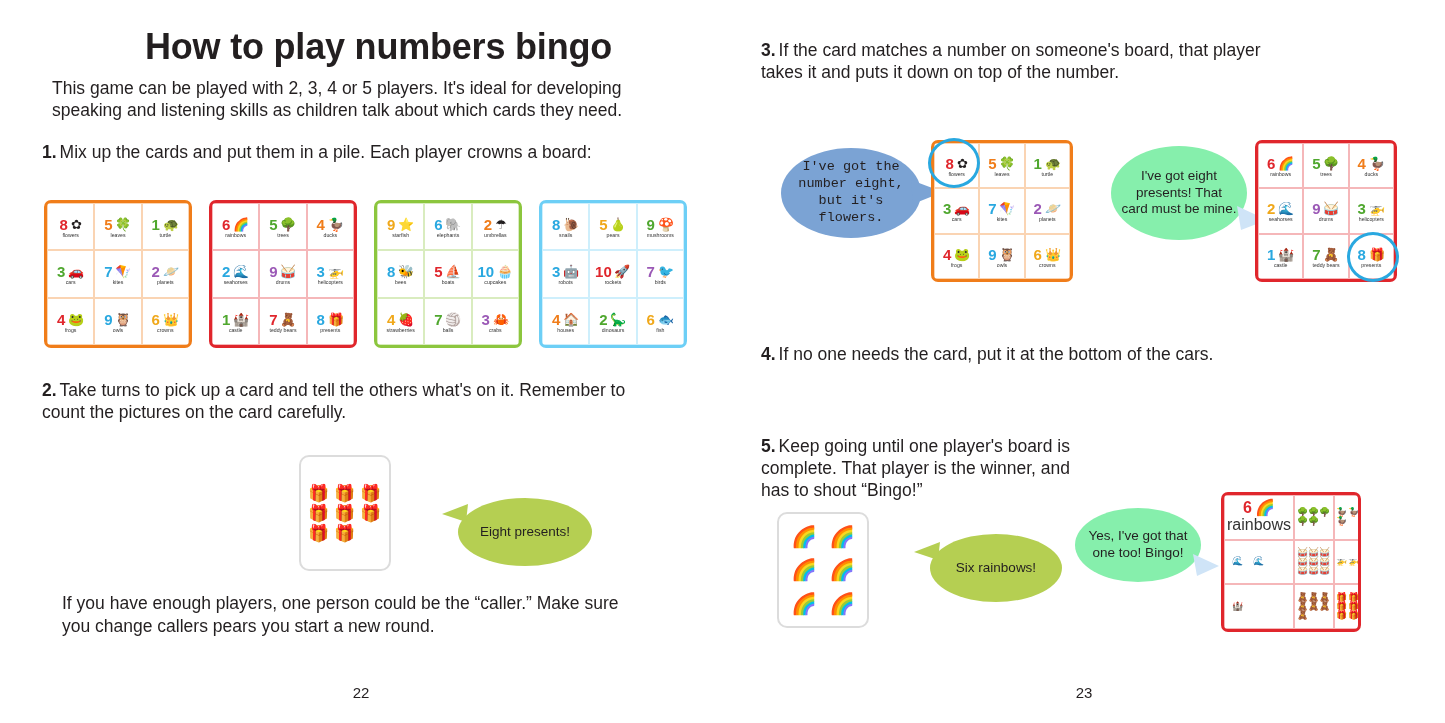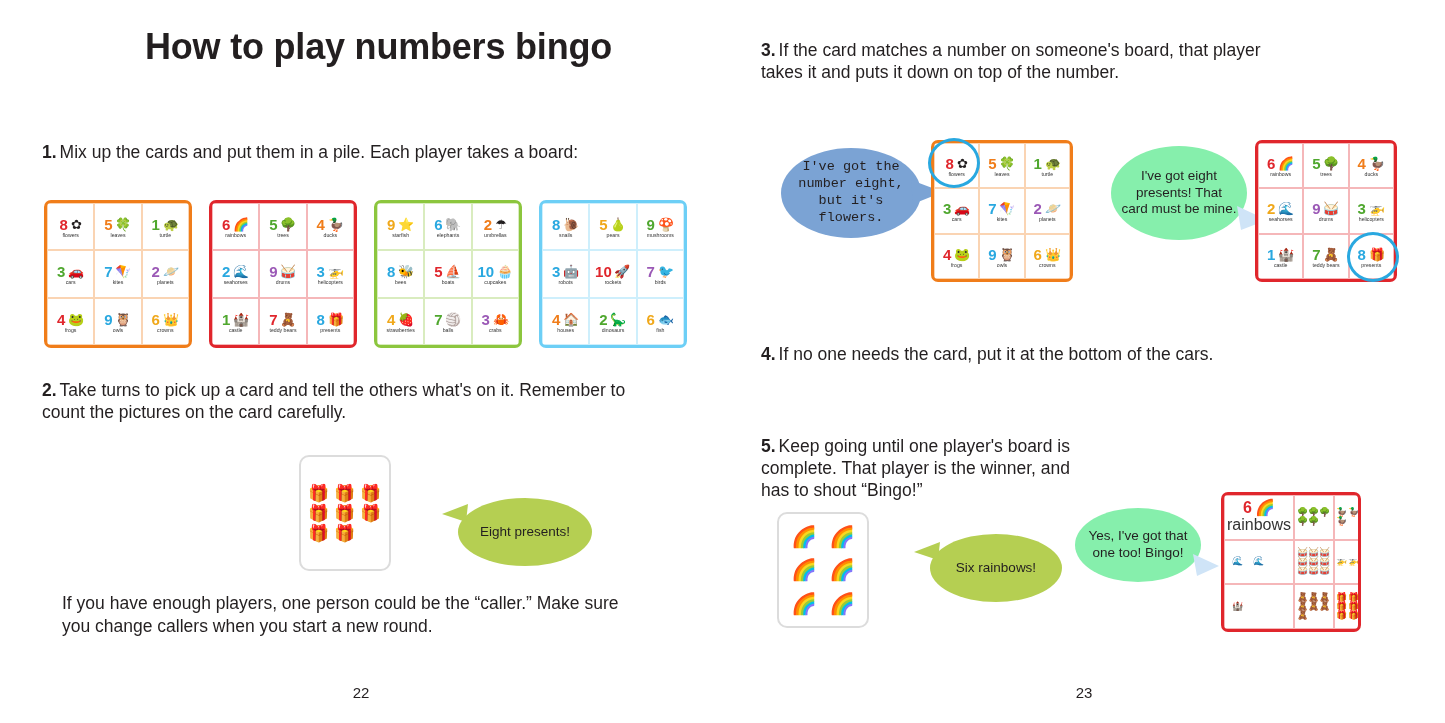--- a/index.html
+++ b/index.html
@@ -213,23 +213,24 @@
 </style>
 </head>
 <body>
 
 <div class="spread">
 
   <div class="page page-left">
 
     <h1 class="title">How to play numbers bingo</h1>
 
+    <div class="intro">This game can be played with 2, 3, 4 or 5 players. It's ideal for developing speaking and listening skills as children talk about which cards they need.</div>
 
     <div class="step" style="left:42px; top:142px; width:640px;">
-      <span class="num">1.</span><span class="step-body">Mix up the cards and put them in a pile. Each player takes a board:</span>
+      <span class="num">1.</span><span class="step-body">Mix up the cards and put them in a pile. Each player crowns a board:</span>
     </div>
 
     <div id="lb0" class="board small" style="left: 44px; top: 200px; border-color: rgb(240, 125, 26);">
         <div class="cell" style="border-color: rgba(240, 125, 26, 0.333);">
           <div class="toprow">
             <span class="digit" style="color: rgb(224, 38, 44);">8</span>
             <span class="pic">✿</span>
           </div>
           <div class="cap">flowers</div>
         </div>
@@ -501,21 +502,21 @@
         <span class="pres">🎁</span>
       </div>
 
     <div class="bubble green" style="left:458px; top:498px; width:134px; height:68px;">
       <span>Eight presents!</span>
       <svg width="28" height="22" style="position:absolute; left:-16px; top:4px;">
         <polygon points="26,2 0,12 24,20" fill="#b5cf52"></polygon>
       </svg>
     </div>
 
-    <div class="note" style="left:62px; top:592px; width:560px;">If you have enough players, one person could be the “caller.” Make sure you change callers when you start a new round.</div>
+    <div class="note" style="left:62px; top:592px; width:560px;">If you have enough players, one person could be the “caller.” Make sure you change callers pears you start a new round.</div>
 
     <div class="page-number">22</div>
   </div>
 
   <div class="page page-right">
 
     <div class="step" style="left:38px; top:40px; width:530px;">
       <span class="num">3.</span><span class="step-body">If the card matches a number on someone's board, that player takes it and puts it down on top of the number.</span>
     </div>
 

